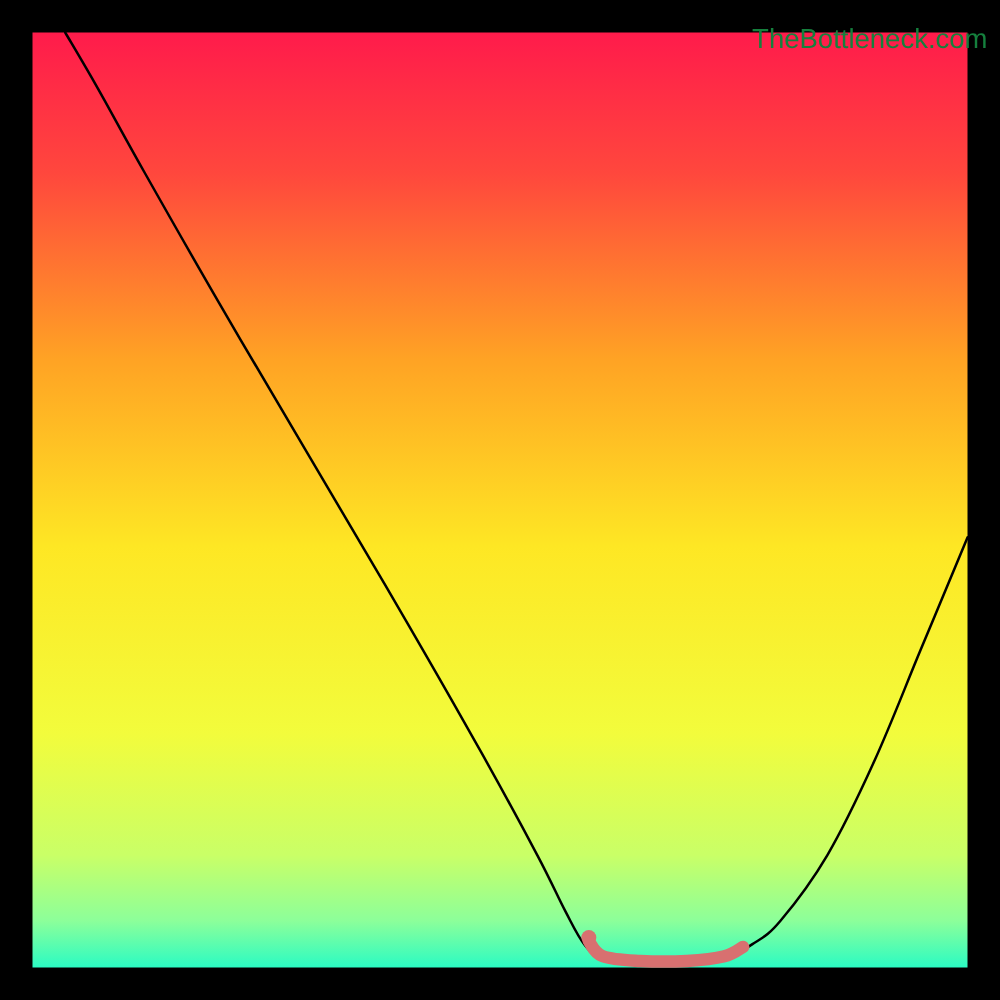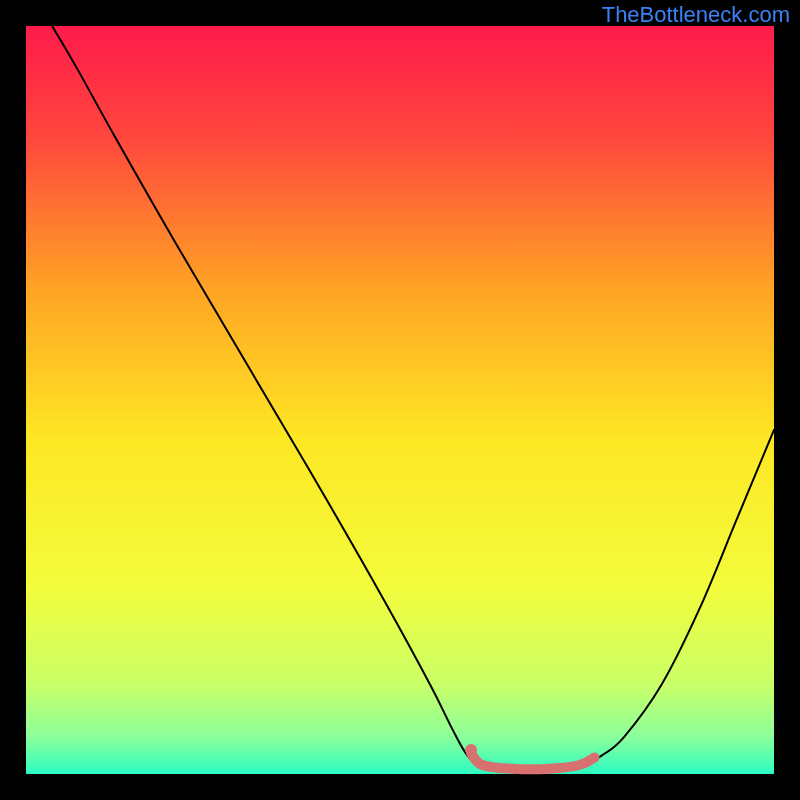--- a/index.html
+++ b/index.html
@@ -8,24 +8,24 @@
     background: #ffffff;
     font-family: Arial, sans-serif;
   }
   .chart-container {
     position: relative;
     width: 800px;
     height: 800px;
   }
   .watermark {
     position: absolute;
-    top: 2px;
+    top: 18px;
     right: 10px;
     font-size: 22px;
-    color: #3b82f6;
+    color: #15803d;
     font-weight: normal;
     font-family: Arial, sans-serif;
     z-index: 10;
   }
   svg {
     display: block;
   }
 </style>
 </head>
 <body>

